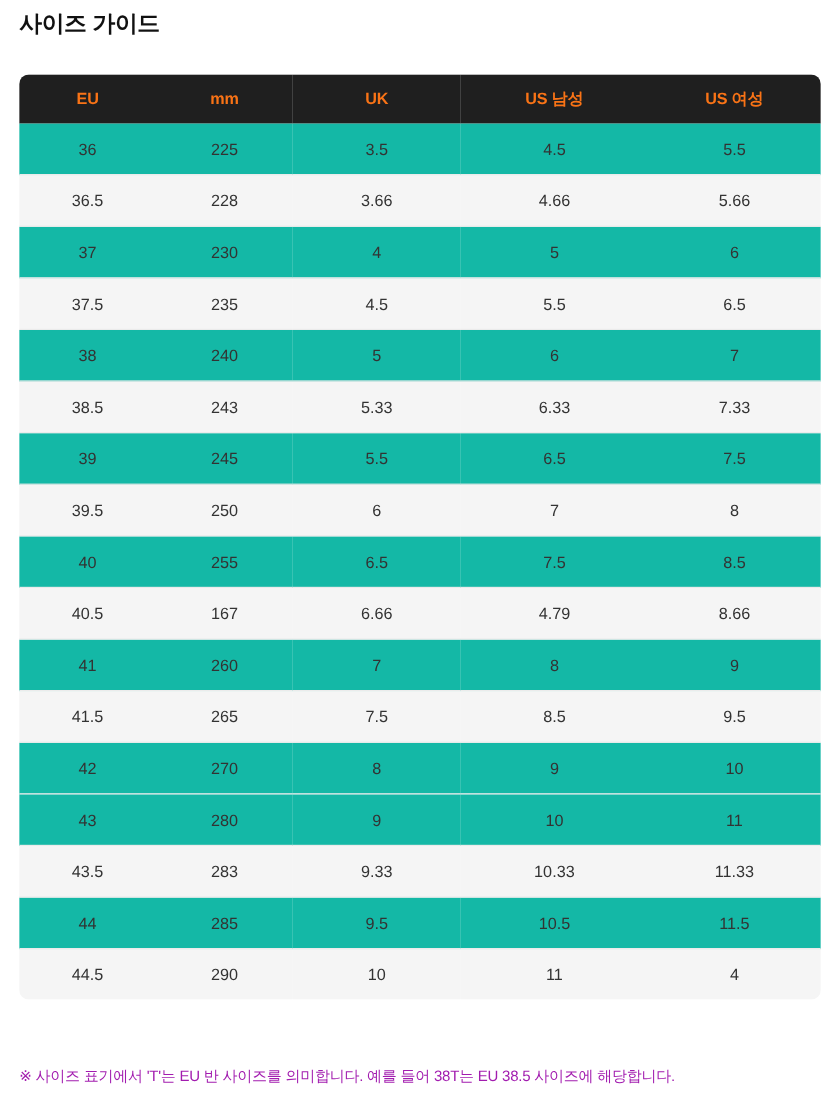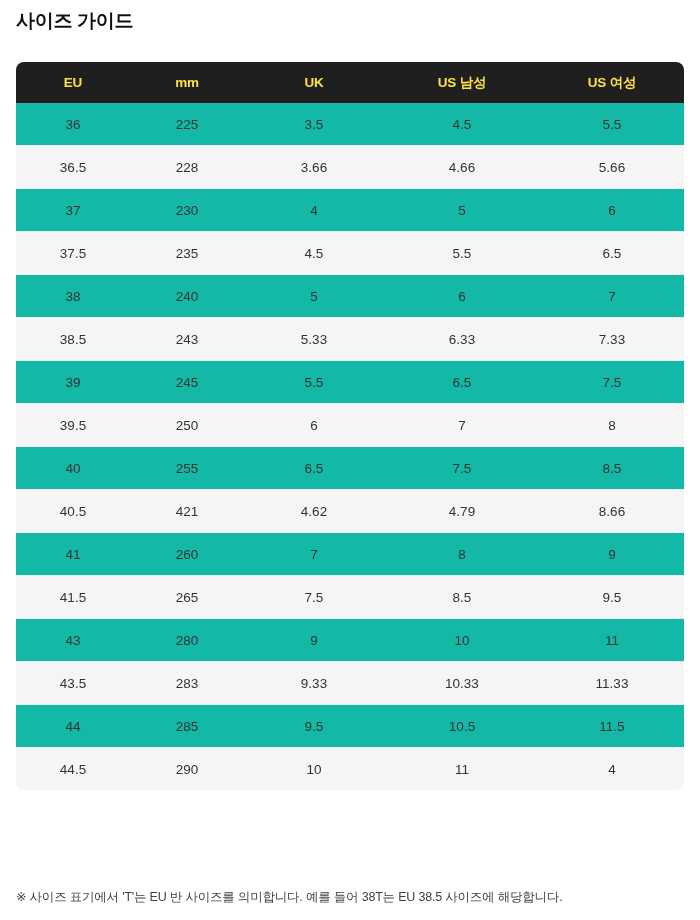--- a/index.html
+++ b/index.html
@@ -55,21 +55,21 @@
   table.size-table col.c-mm  { width: 114px; }
   table.size-table col.c-uk  { width: 140px; }
   table.size-table col.c-usm { width: 156px; }
   table.size-table col.c-usw { width: 144px; }
 
   thead tr.header-row {
     background: #1f1f1f;
   }
 
   thead th {
-    color: #fde047;
+    color: #f97316;
     font-size: 13.5px;
     font-weight: bold;
     height: 41px;
     padding: 0;
     text-align: center;
     vertical-align: middle;
     letter-spacing: -0.2px;
     white-space: nowrap;
   }
 
@@ -93,21 +93,21 @@
 
   tbody tr.data-row:first-child td {
     border-top: none;
   }
 
   .footer-note {
     position: absolute;
     left: 16px;
     top: 888px;
     font-size: 12.5px;
-    color: #404040;
+    color: #a21caf;
     line-height: 18px;
     letter-spacing: -0.2px;
     white-space: nowrap;
     margin: 0;
   }
 </style>
 </head>
 <body>
 
 <div class="page">
@@ -191,40 +191,47 @@
           </tr>
           <tr class="data-row">
             <td>40</td>
             <td>255</td>
             <td>6.5</td>
             <td>7.5</td>
             <td>8.5</td>
           </tr>
           <tr class="data-row alt">
             <td>40.5</td>
-            <td>421</td>
-            <td>4.62</td>
+            <td>167</td>
+            <td>6.66</td>
             <td>4.79</td>
             <td>8.66</td>
           </tr>
           <tr class="data-row">
             <td>41</td>
             <td>260</td>
             <td>7</td>
             <td>8</td>
             <td>9</td>
           </tr>
           <tr class="data-row alt">
             <td>41.5</td>
             <td>265</td>
             <td>7.5</td>
             <td>8.5</td>
             <td>9.5</td>
           </tr>
           <tr class="data-row">
+            <td>42</td>
+            <td>270</td>
+            <td>8</td>
+            <td>9</td>
+            <td>10</td>
+          </tr>
+          <tr class="data-row">
             <td>43</td>
             <td>280</td>
             <td>9</td>
             <td>10</td>
             <td>11</td>
           </tr>
           <tr class="data-row alt">
             <td>43.5</td>
             <td>283</td>
             <td>9.33</td>

